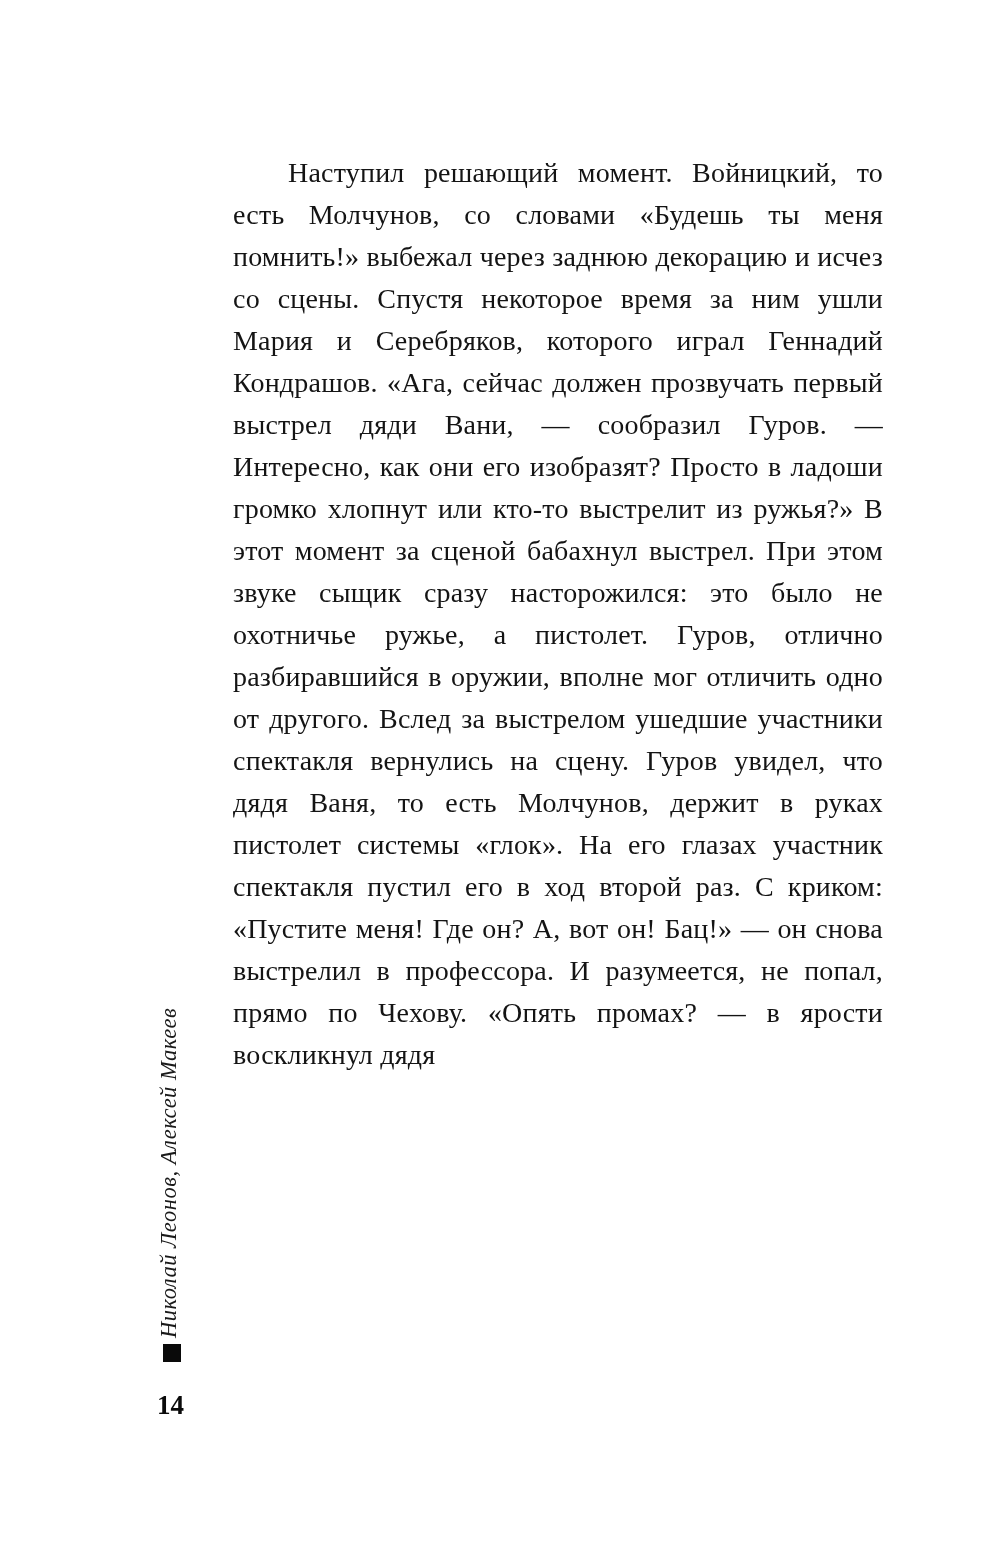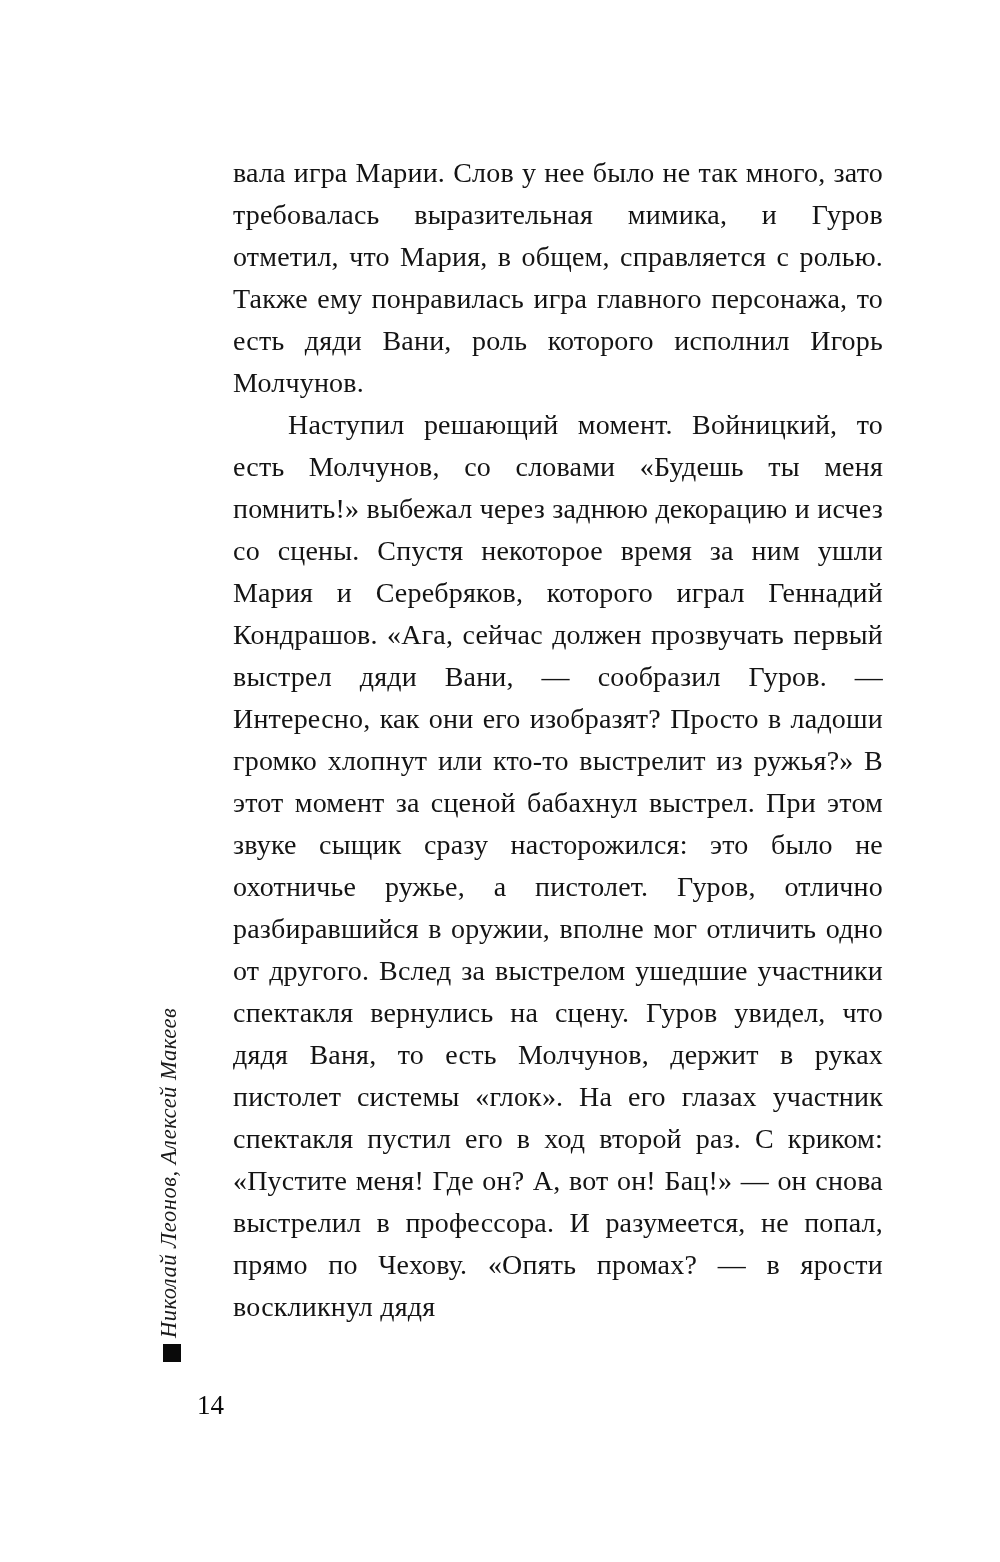--- a/index.html
+++ b/index.html
@@ -56,33 +56,31 @@
     top: 1344px;
     width: 18px;
     height: 18px;
     background: #0a0a0a;
   }
   .page-number {
     position: absolute;
     left: 157px;
     top: 1390px;
     font-family: "Liberation Serif", "DejaVu Serif", serif;
-    font-weight: 400;
+    font-weight: 700;
     font-size: 27px;
     color: #0a0a0a;
-    margin-left: 40px;
   }
 </style>
 </head>
 <body>
 
 <div class="book-page">
 
   <div class="text-block">
-    <p>вала игра Марии. Слов у нее было не так много, зато требовалась выразительная мимика, и Гуров отметил, что Мария, в общем, справляется с ролью. Также ему понравилась игра главного персонажа, то есть дяди Вани, роль которого исполнил Игорь Молчунов.</p>
     <p class="indented">Наступил решающий момент. Войницкий, то есть Молчунов, со словами «Будешь ты меня помнить!» выбежал через заднюю декорацию и исчез со сцены. Спустя некоторое время за ним ушли Мария и Серебряков, которого играл Геннадий Кондрашов. «Ага, сейчас должен прозвучать первый выстрел дяди Вани, — сообразил Гуров. — Интересно, как они его изобразят? Просто в ладоши громко хлопнут или кто-то выстрелит из ружья?» В этот момент за сценой бабахнул выстрел. При этом звуке сыщик сразу насторожился: это было не охотничье ружье, а пистолет. Гуров, отлично разбиравшийся в оружии, вполне мог отличить одно от другого. Вслед за выстрелом ушедшие участники спектакля вернулись на сцену. Гуров увидел, что дядя Ваня, то есть Молчунов, держит в руках пистолет системы «глок». На его глазах участник спектакля пустил его в ход второй раз. С криком: «Пустите меня! Где он? А, вот он! Бац!» — он снова выстрелил в профессора. И разумеется, не попал, прямо по Чехову. «Опять промах? — в ярости воскликнул дядя</p>
   </div>
 
   <div class="sidebar-author">Николай Леонов, Алексей Макеев</div>
 
   <div class="section-marker"></div>
 
   <div class="page-number">14</div>
 
 </div>

